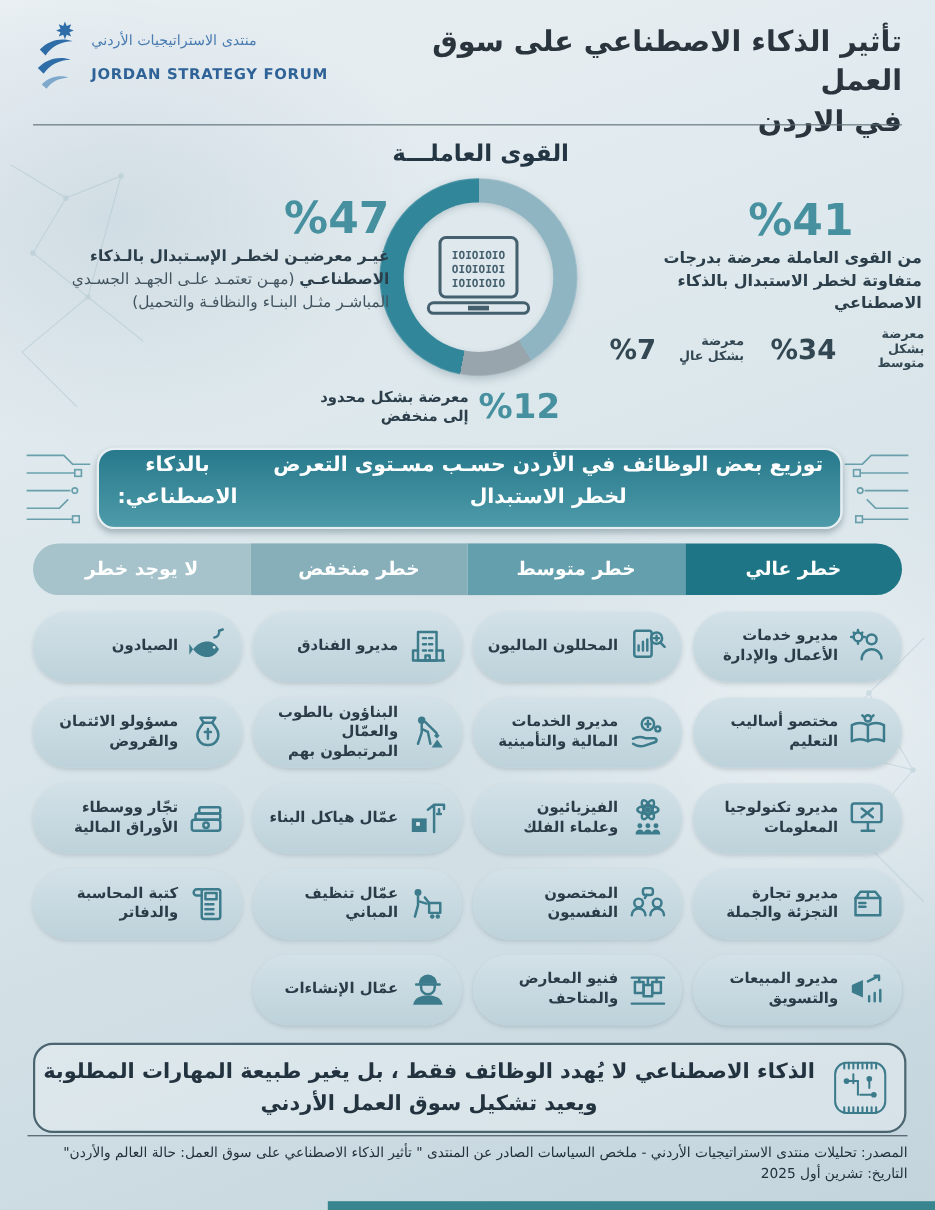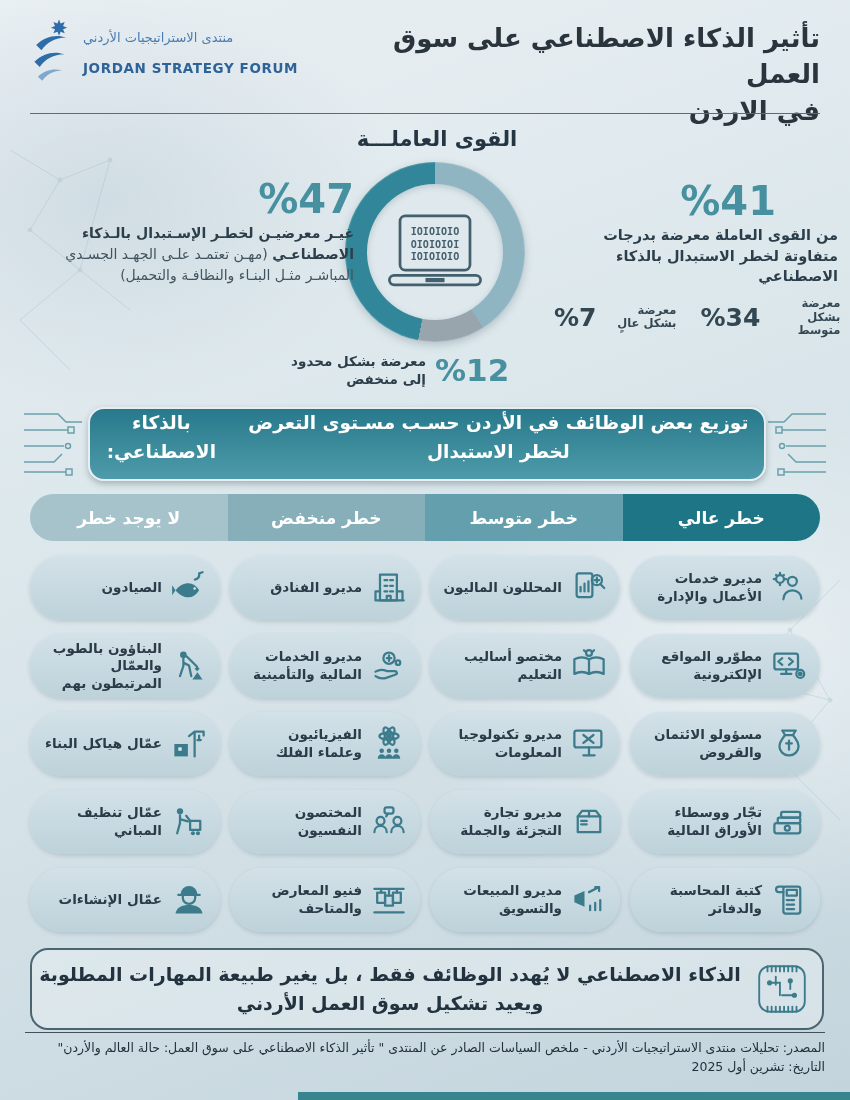--- a/index.html
+++ b/index.html
@@ -256,31 +256,20 @@
             <circle cx="21" cy="16.5" r="1.1" fill="#dfe9ed" stroke="none"></circle>
             <path d="M25 3c.5 3-1.2 5-3.8 5.5M28 2l-3 1"></path>
           </svg>
         </span>
       <span class="clabel">الصيادون</span>
     </div>
 
     <div class="card">
       <span class="cic">
           <svg viewBox="0 0 32 32">
-        <rect x="3" y="5" width="21" height="14" rx="2"></rect>
-            <path d="M9 23h9M13.5 19v4M10 9l-3.5 3L10 15M16 9l3.5 3L16 15"></path>
-            <circle cx="26" cy="23" r="3.5"></circle>
-            <circle cx="26" cy="23" r="1.2" fill="#3c7b8b"></circle>
-          </svg>
-        </span>
-      <span class="clabel">مطوّرو المواقع الإلكترونية</span>
-    </div>
-    <div class="card">
-      <span class="cic">
-          <svg viewBox="0 0 32 32">
         <path d="M3 23c4.3-2.2 8.7-2.2 13 0 4.3-2.2 8.7-2.2 13 0V10c-4.3-2.2-8.7-2.2-13 0C11.7 7.8 7.3 7.8 3 10z"></path>
             <path d="M16 10v13"></path>
             <circle cx="16" cy="4.5" r="2.6"></circle>
             <path d="M11.5 2l1 1M20.5 2l-1 1"></path>
           </svg>
         </span>
       <span class="clabel">مختصو أساليب التعليم</span>
     </div>
     <div class="card">
       <span class="cic">

